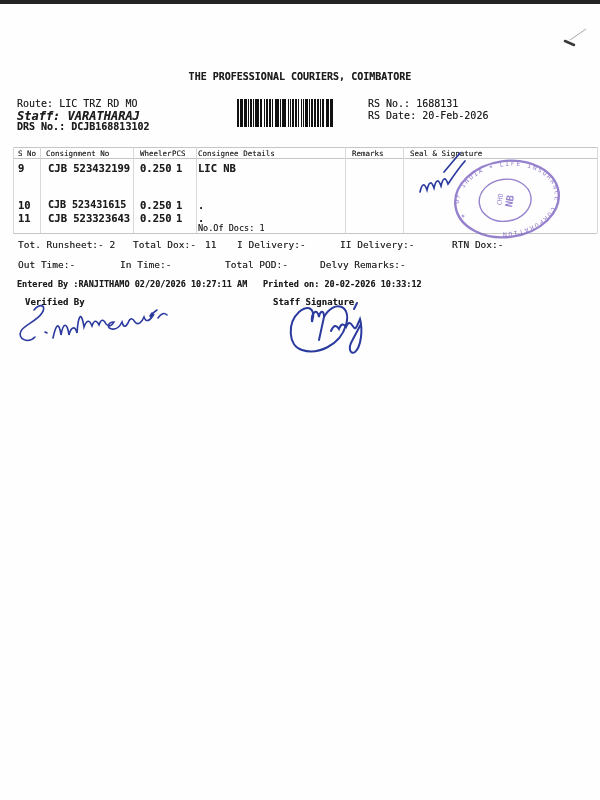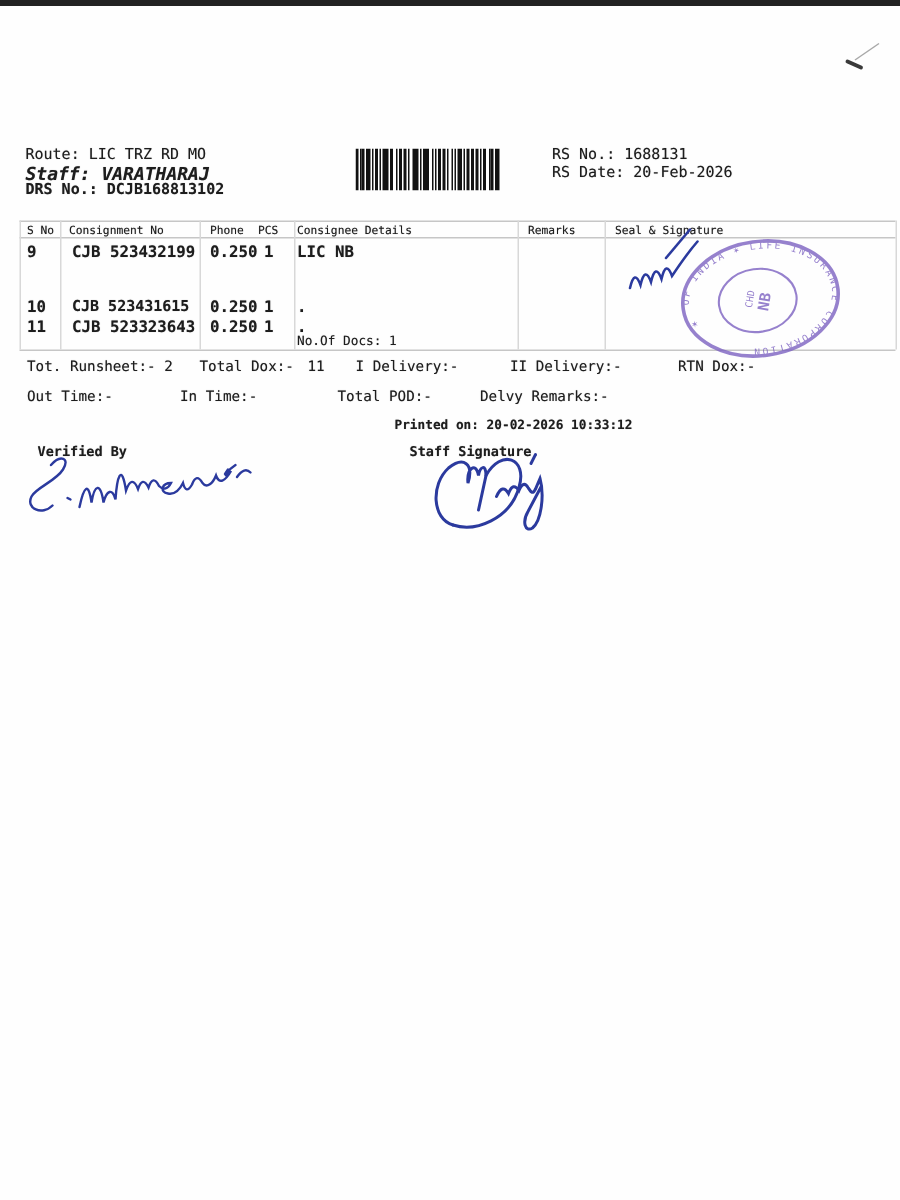--- a/index.html
+++ b/index.html
@@ -19,20 +19,21 @@
   #barcode .gap{background:transparent;flex:none;}
   svg{position:absolute;left:0;top:0;}
 </style>
 </head>
 <body>
 
 <div id="page">
 
   <div id="topstrip"></div>
 
+  <div class="t b ctr" style="top:71px;font-size:10px;">THE PROFESSIONAL COURIERS, COIMBATORE</div>
 
   <div class="t" style="left:17px;top:98px;font-size:10px;"><span>Route:</span> <span>LIC TRZ RD MO</span></div>
   <div class="t b" style="left:17px;top:109px;font-size:12px;font-style:italic;"><span>Staff:</span> <span>VARATHARAJ</span></div>
   <div class="t b" style="left:17px;top:121px;font-size:10px;"><span>DRS No.:</span> <span>DCJB168813102</span></div>
 
   <div id="barcode">
       <div class="bar" style="width: 1.8px;"></div>
       <div class="gap" style="width: 0.9px;"></div>
       <div class="bar" style="width: 0.9px;"></div>
       <div class="gap" style="width: 0.9px;"></div>
@@ -115,21 +116,21 @@
   <div class="vline" style="left:13px;top:147px;height:86px;"></div>
   <div class="vline" style="left:40px;top:147px;height:86px;"></div>
   <div class="vline" style="left:133px;top:147px;height:86px;"></div>
   <div class="vline" style="left:196px;top:147px;height:86px;"></div>
   <div class="vline" style="left:345px;top:147px;height:86px;"></div>
   <div class="vline" style="left:403px;top:147px;height:86px;"></div>
   <div class="vline" style="left:597px;top:147px;height:86px;"></div>
 
   <div class="t" style="left:18px;top:149px;font-size:7.5px;">S No</div>
   <div class="t" style="left:46px;top:149px;font-size:7.5px;">Consignment No</div>
-  <div class="t" style="left:140px;top:149px;font-size:7.5px;">Phone</div>
+  <div class="t" style="left:140px;top:149px;font-size:7.5px;">Wheeler</div>
   <div class="t" style="left:172px;top:149px;font-size:7.5px;">PCS</div>
   <div class="t" style="left:198px;top:149px;font-size:7.5px;">Consignee Details</div>
   <div class="t" style="left:352px;top:149px;font-size:7.5px;">Remarks</div>
   <div class="t" style="left:410px;top:149px;font-size:7.5px;">Seal &amp; Signature</div>
 
   <div>
     <div class="t b" style="left:18px;top:162px;font-size:10.5px;">9</div>
     <div class="t b" style="left:48px;top:162px;font-size:10.5px;">CJB 523432199</div>
     <div class="t b" style="left:140px;top:162px;font-size:10.5px;">0.250</div>
     <div class="t b" style="left:176px;top:162px;font-size:10.5px;">1</div>
@@ -156,20 +157,21 @@
   <div class="t" style="left:205px;top:239px;font-size:9.5px;">11</div>
   <div class="t" style="left:237px;top:239px;font-size:9.5px;">I Delivery:-</div>
   <div class="t" style="left:340px;top:239px;font-size:9.5px;">II Delivery:-</div>
   <div class="t" style="left:452px;top:239px;font-size:9.5px;">RTN Dox:-</div>
 
   <div class="t" style="left:18px;top:259px;font-size:9.5px;">Out Time:-</div>
   <div class="t" style="left:120px;top:259px;font-size:9.5px;">In Time:-</div>
   <div class="t" style="left:225px;top:259px;font-size:9.5px;">Total POD:-</div>
   <div class="t" style="left:320px;top:259px;font-size:9.5px;">Delvy Remarks:-</div>
 
+  <div class="t" style="left:17px;top:279px;font-size:8.5px;font-weight:bold;">Entered By :RANJITHAMO 02/20/2026 10:27:11 AM</div>
   <div class="t" style="left:263px;top:279px;font-size:8.5px;font-weight:bold;">Printed on: 20-02-2026 10:33:12</div>
 
   <div class="t b" style="left:25px;top:297px;font-size:9px;">Verified By</div>
   <div class="t b" style="left:273px;top:297px;font-size:9px;">Staff Signature</div>
 
   <svg width="600" height="800" viewBox="0 0 600 800">
     <defs>
       <path id="ringPath" d="M 459 199 a 48 33 0 1 1 96 0 a 48 33 0 1 1 -96 0"></path>
     </defs>
 

